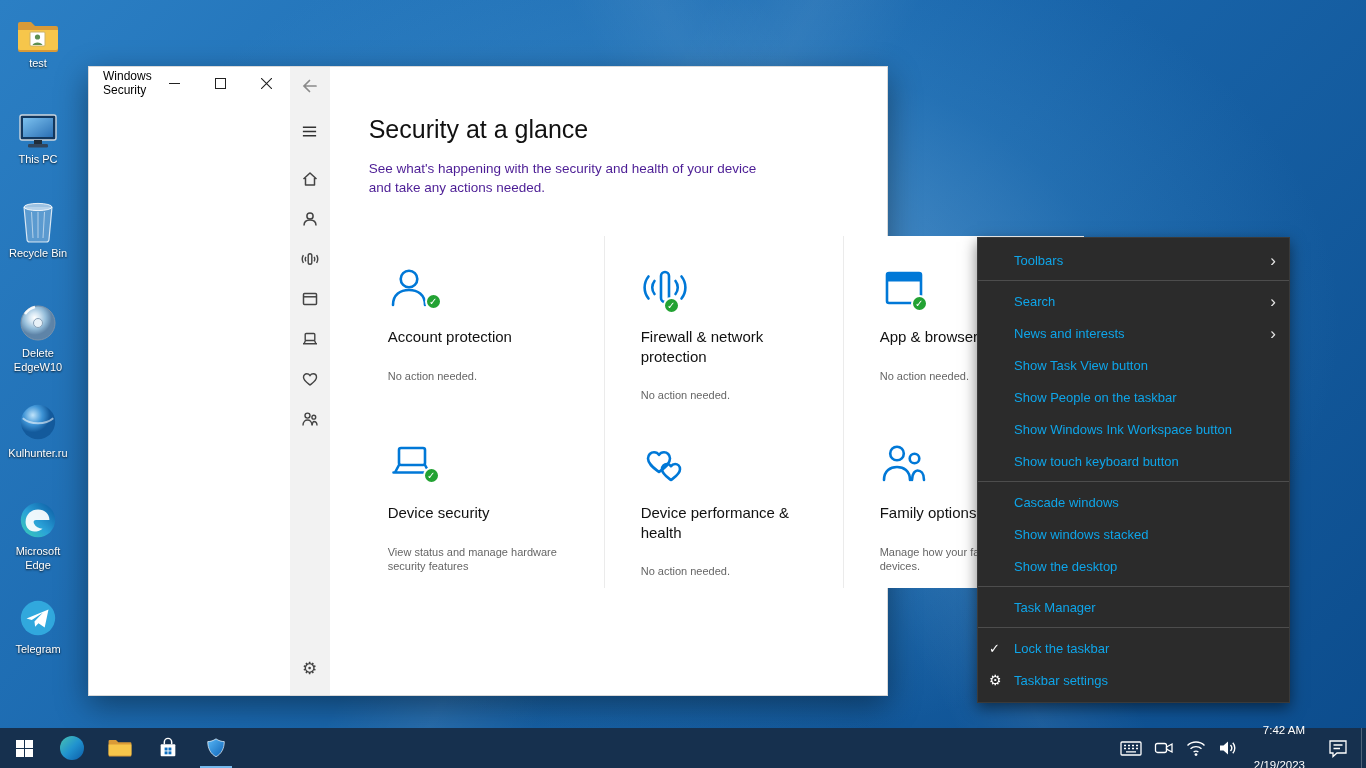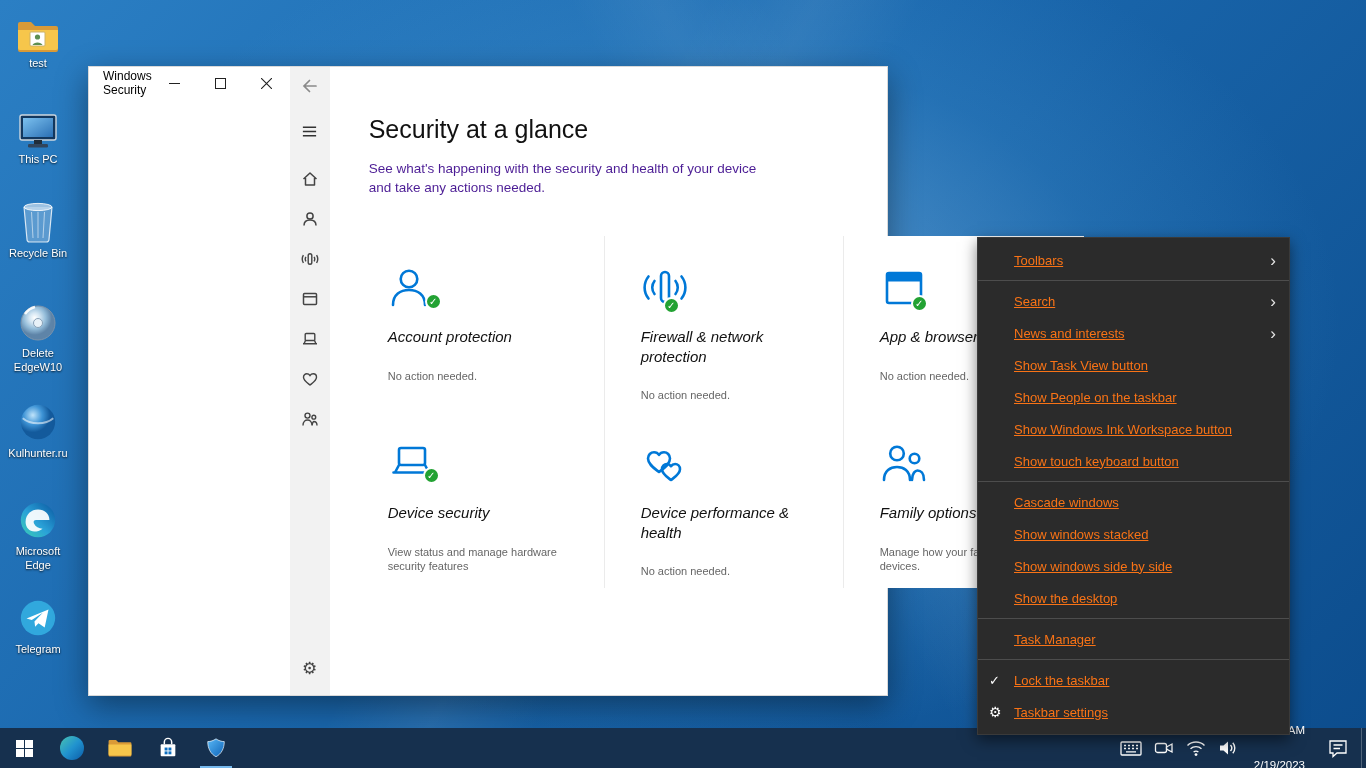--- a/index.html
+++ b/index.html
@@ -39,26 +39,26 @@
   .content{flex:1; position:relative; background:#fff;}
   .h1{position:absolute; left:39px; top:48px; font-size:25px; font-weight:300; color:#111;}
   .sub{position:absolute; left:39px; top:93px; width:388px; font-size:13.5px; line-height:1.4; color:#4c1d95;}
 
   .tiles{position:absolute; left:22px; top:169px; display:grid; grid-template-columns:253px 239px 240px; grid-auto-rows:176px;}
   .tile{padding:28px 10px 0 36px; border-right:1px solid #ebebeb; cursor:pointer; background:#fff;}
   .tile:nth-child(3n){border-right:none;}
   .tile-icon{position:relative; width:56px; height:50px;}
   .badge{position:absolute; width:17px; height:17px; border-radius:50%; background:#23a233; border:2px solid #fff;
          color:#fff; font-size:10px; font-weight:bold; display:flex; align-items:center; justify-content:center;}
-  .tile-title{margin-top:13px; font-size:15px; color:#111; width:178px; line-height:1.3;font-style:italic;}
+  .tile-title{margin-top:13px; font-size:15px; color:#111; width:178px; line-height:1.3;}
   .tile-desc{margin-top:22px; font-size:11px; color:#666; width:182px; line-height:1.35;}
 
   
   .ctx{position:absolute; left:977px; top:237px; width:313px; background:#2b2b2b; border:1px solid #3a3a3a;
-       box-shadow:0 5px 14px rgba(0,0,0,.5); padding:6px 0 6px; z-index:40; color:#f97316;text-decoration:underline;}
+       box-shadow:0 5px 14px rgba(0,0,0,.5); padding:6px 0 6px; z-index:40; color:#0ea5e9;}
   .menu-item{position:relative; height:32px; display:flex; align-items:center; padding:0 30px 0 36px; font-size:13px; cursor:pointer;}
   .mi-right{position:absolute; right:13px; top:50%; transform:translateY(-50%); color:#e6e6e6;}
   .glyph-chevron::before{content:"›"; font-size:17px; line-height:1;}
   .mi-left{position:absolute; left:11px; top:50%; transform:translateY(-50%); color:#fff;}
   .glyph-check::before{content:"✓"; font-size:13px;}
   .glyph-gear::before{content:"⚙"; font-size:14px;}
   .menu-sep{height:1px; background:#4d4d4d; margin:4px 0;}
 
   
   .taskbar{position:absolute; left:0; bottom:0; width:1366px; height:40px; background:#16304e; display:flex; align-items:stretch; z-index:30;}
@@ -371,23 +371,20 @@
   </div>
   <div class="menu-item">
     <span>Show touch keyboard button</span>
   </div>
   <div class="menu-sep"></div>
   <div class="menu-item">
     <span>Cascade windows</span>
   </div>
   <div class="menu-item">
     <span>Show windows stacked</span>
-  </div>
-  <div class="menu-item">
-    <span>Show windows side by side</span>
   </div>
   <div class="menu-item">
     <span>Show the desktop</span>
   </div>
   <div class="menu-sep"></div>
   <div class="menu-item">
     <span>Task Manager</span>
   </div>
   <div class="menu-sep"></div>
   <div class="menu-item">

